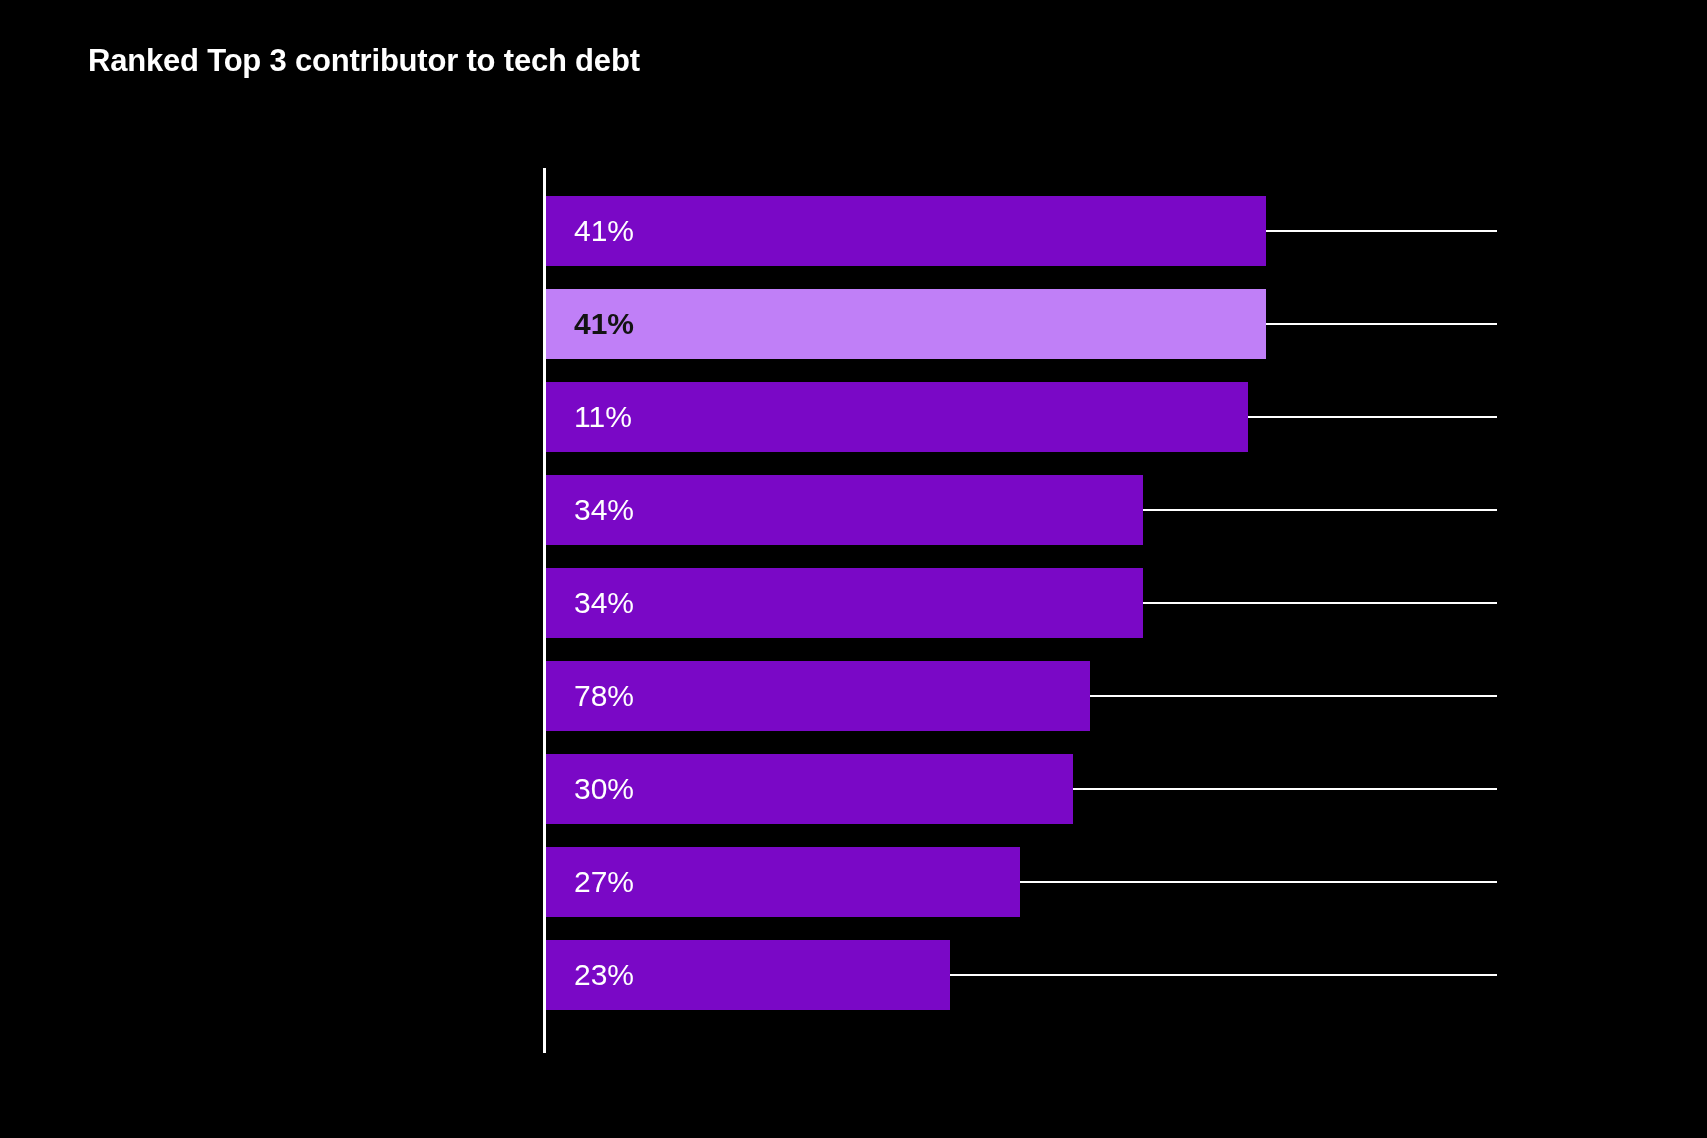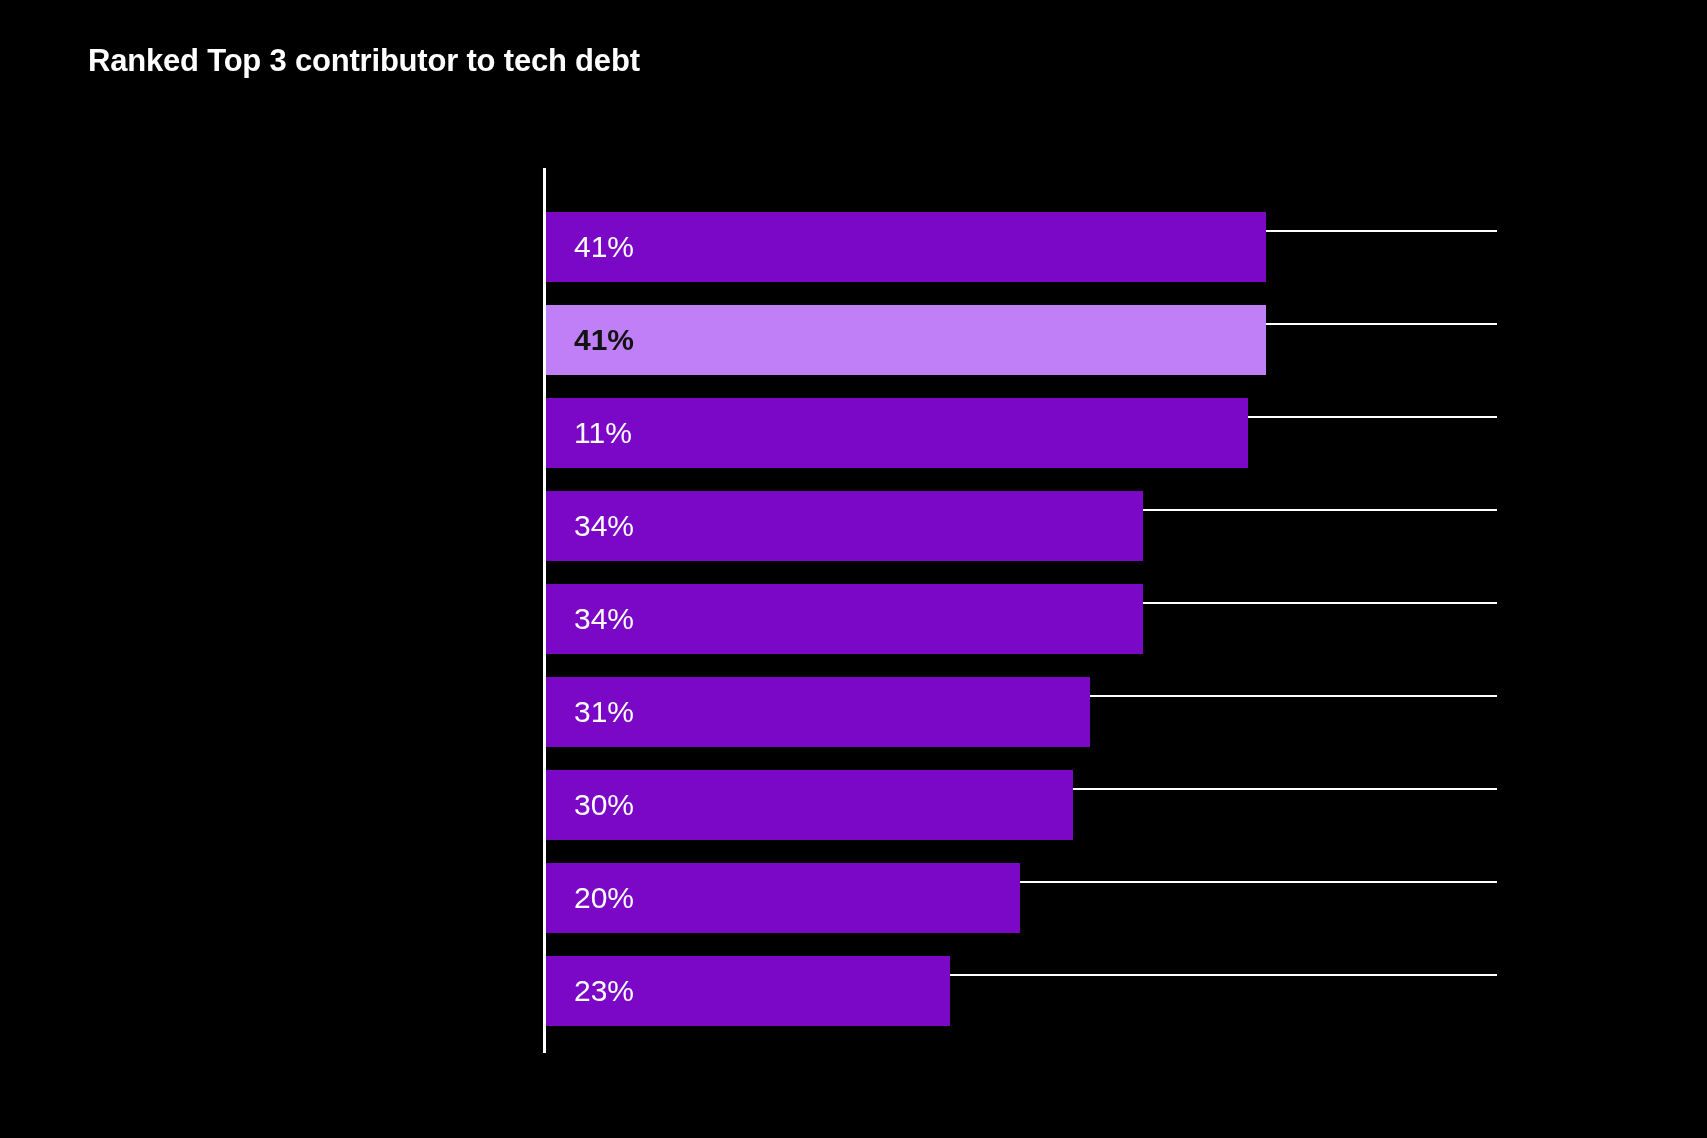--- a/index.html
+++ b/index.html
@@ -70,21 +70,21 @@
     position: absolute;
     left: 546px;
     top: 0;
     height: 70px;
     right: 0;
   }
 
   .bar {
     position: absolute;
     left: 0;
-    top: 16px;
+    top: 0;
     height: 70px;
     background: #7a08c6;
   }
   .bar.highlight {
     background: #c07ff7;
   }
 
   .bar-value {
     position: absolute;
     left: 28px;
@@ -154,37 +154,37 @@
           <div class="bar-wrap">
             <div class="bar" style="width: 597.04px;">
               <span class="bar-value">34%</span>
             </div>
             <div class="leader-line" style="left: 597.04px; width: 353.96px;"></div>
           </div>
         </div>
         <div class="bar-row">
           <div class="bar-wrap">
             <div class="bar" style="width: 544.36px;">
-              <span class="bar-value">31%</span>
+              <span class="bar-value">78%</span>
             </div>
             <div class="leader-line" style="left: 544.36px; width: 406.64px;"></div>
           </div>
         </div>
         <div class="bar-row">
           <div class="bar-wrap">
             <div class="bar" style="width: 526.8px; text-decoration: underline;">
               <span class="bar-value">30%</span>
             </div>
             <div class="leader-line" style="left: 526.8px; width: 424.2px;"></div>
           </div>
         </div>
         <div class="bar-row">
           <div class="bar-wrap">
             <div class="bar" style="width: 474.12px;">
-              <span class="bar-value">20%</span>
+              <span class="bar-value">27%</span>
             </div>
             <div class="leader-line" style="left: 474.12px; width: 476.88px;"></div>
           </div>
         </div>
         <div class="bar-row">
           <div class="bar-wrap">
             <div class="bar" style="width: 403.88px;">
               <span class="bar-value">23%</span>
             </div>
             <div class="leader-line" style="left: 403.88px; width: 547.12px;"></div>

